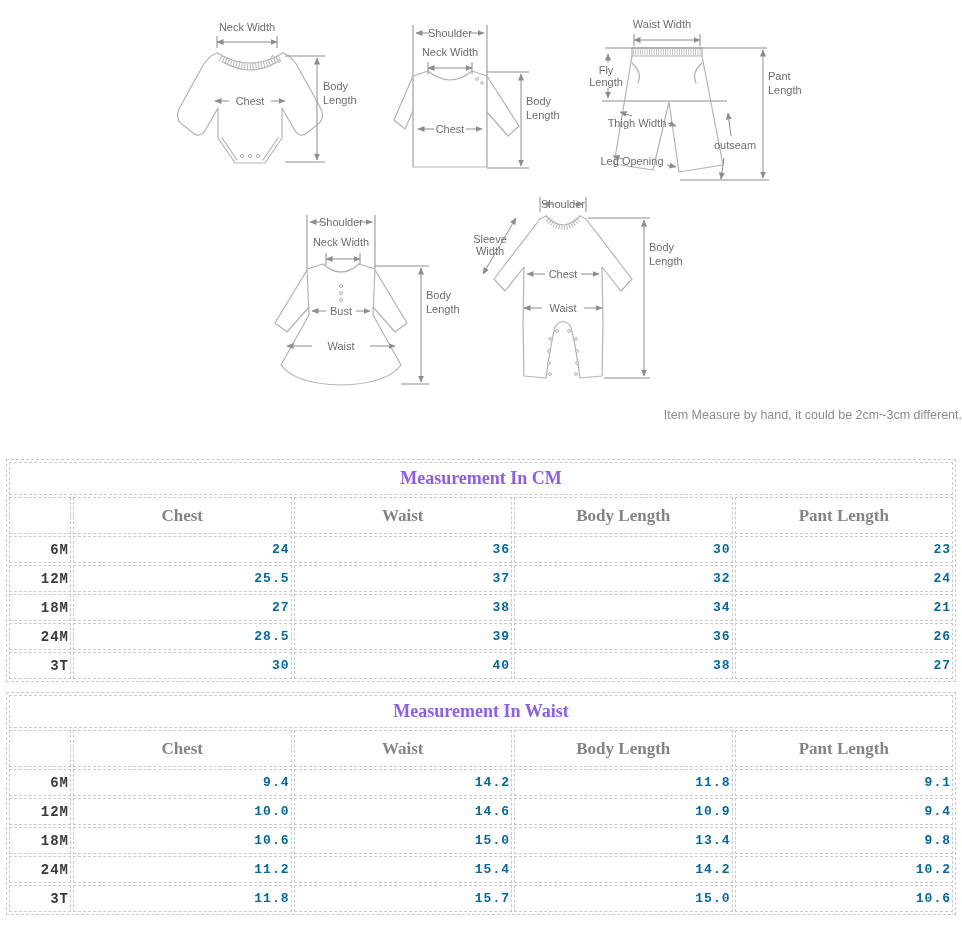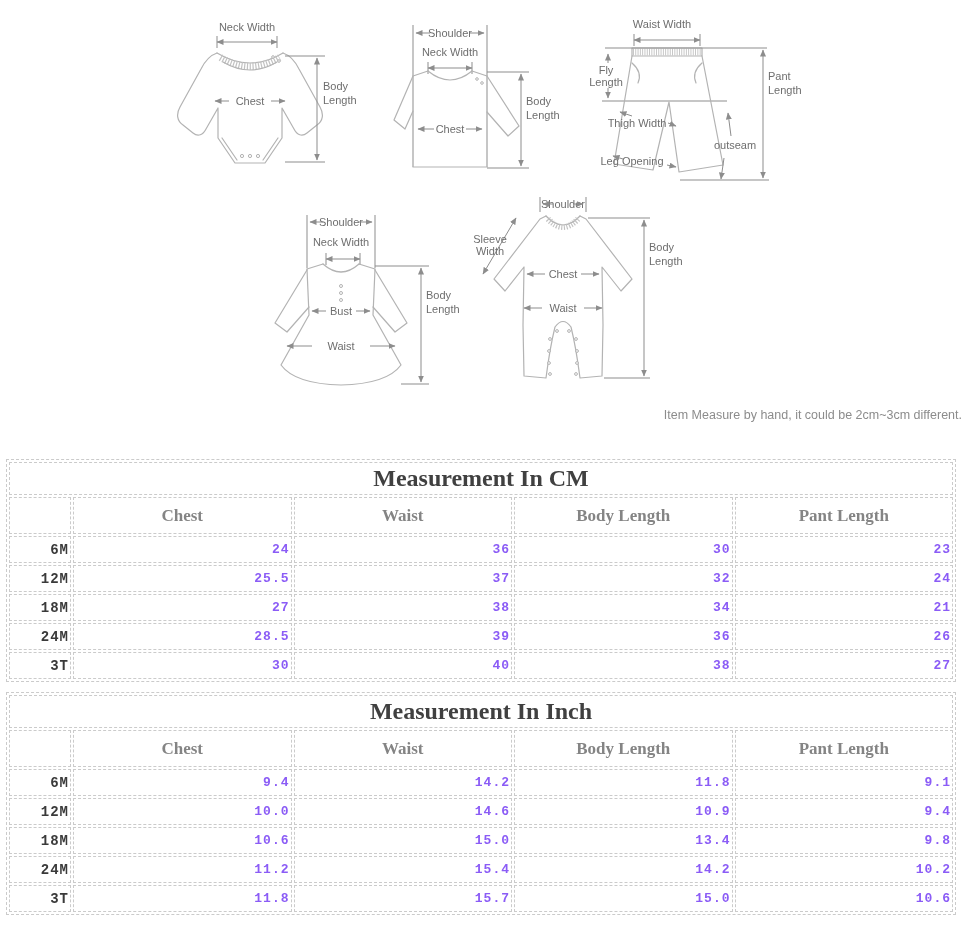--- a/index.html
+++ b/index.html
@@ -23,34 +23,34 @@
   
   .size-table {
     width:950px; margin:0 6px 10px 6px; background:#fff;
     border:1px dashed #cbcbcb; border-collapse:separate; border-spacing:2px;
     table-layout:fixed;
   }
   .size-table.first { margin-top:17px; }
   .size-table td { border:1px dashed #cbcbcb; text-align:center; vertical-align:middle; }
   .title-row td {
     height:33px; font-family:"Liberation Serif", serif; font-weight:bold;
-    font-size:24px; color:#404040;
+    font-size:18px; color:#8b5cf6;
   }
   .header-row td {
     height:37px; font-family:"Liberation Serif", serif; font-weight:bold;
     font-size:17px; color:#848484;
   }
   .data-row td { height:27px;text-align:right; }
   .size-cell {
     font-family:"Liberation Mono", monospace; font-weight:bold;
     font-size:14px; color:#3a3a3a; letter-spacing:1px;
   }
   .val-cell {
     font-family:"Liberation Mono", monospace; font-weight:bold;
-    font-size:13px; color:#8b5cf6; letter-spacing:1px;
+    font-size:13px; color:#0369a1; letter-spacing:1px;
   }
 </style>
 </head>
 <body>
 
 <svg width="0" height="0" style="position:absolute" aria-hidden="true">
   <defs>
     <marker id="arr" orient="auto-start-reverse" markerUnits="userSpaceOnUse" markerWidth="8" markerHeight="7" refX="6.5" refY="3">
       <path d="M0,0 L7,3 L0,6 Z" fill="#8d8d8d"></path>
     </marker>
@@ -270,21 +270,21 @@
 <table class="size-table">
   <colgroup>
       <col style="width:62px">
       <col>
       <col>
       <col>
       <col>
     </colgroup>
   <tbody>
   <tr class="title-row">
-        <td colspan="5">Measurement In Inch</td>
+        <td colspan="5">Measurement In Waist</td>
       </tr>
   <tr class="header-row">
     <td></td>
     <td>Chest</td>
     <td>Waist</td>
     <td>Body Length</td>
     <td>Pant Length</td>
   </tr>
   <tr class="data-row">
     <td class="size-cell">6M</td>

